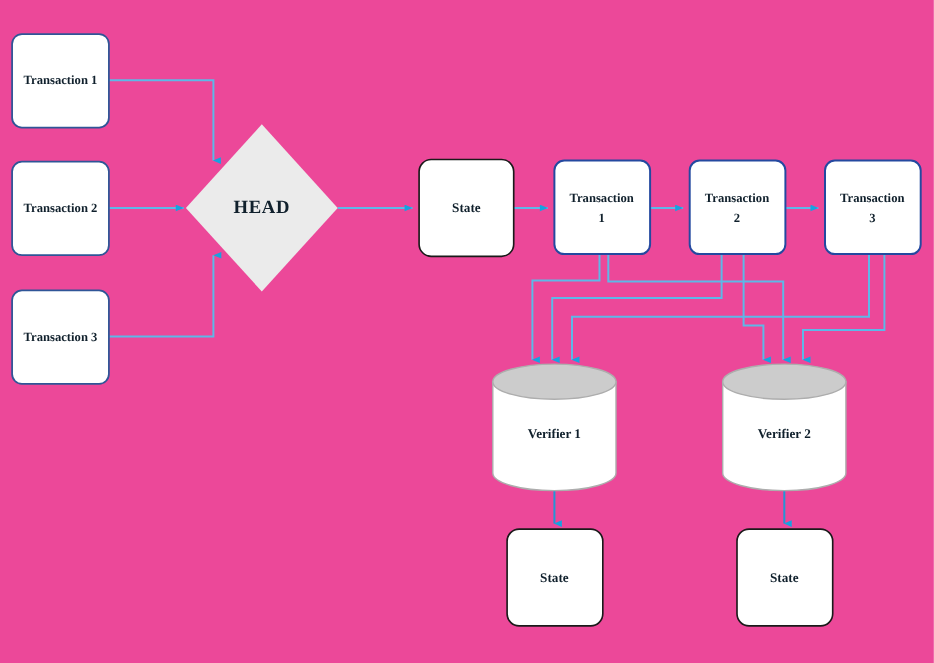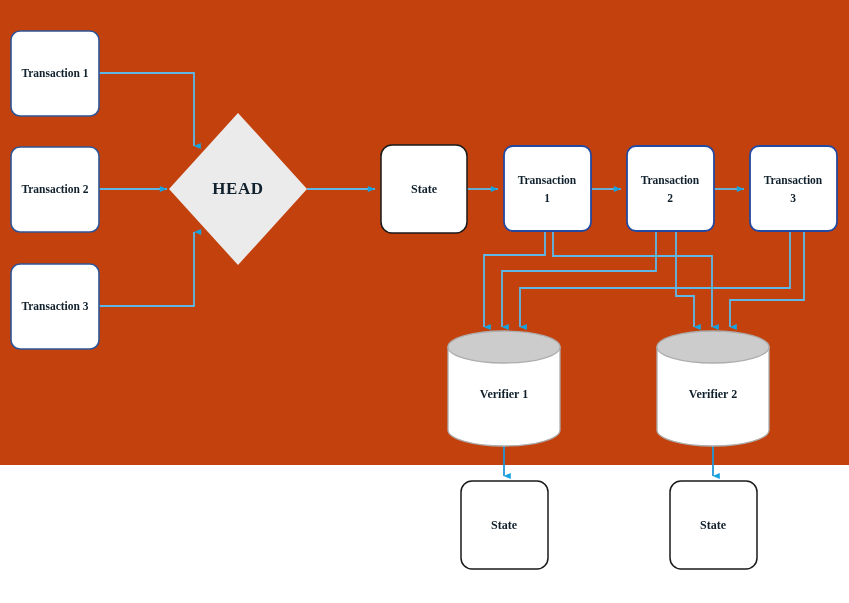--- a/index.html
+++ b/index.html
@@ -10,22 +10,22 @@
   }
   body {
     width: 849px;
     height: 603px;
     font-family: "Liberation Serif", "DejaVu Serif", serif;
     overflow: hidden;
   }
   #diagram-canvas {
     position: relative;
     width: 849px;
-    height: 465px;
-    background: #c2410c;
+    height: 603px;
+    background: #ec4899;
   }
   svg.diagram {
     display: block;
     width: 849px;
     height: 603px;
   }
   .node-label {
     font-family: "Liberation Serif", "DejaVu Serif", serif;
     font-weight: bold;
     fill: #10202c;

